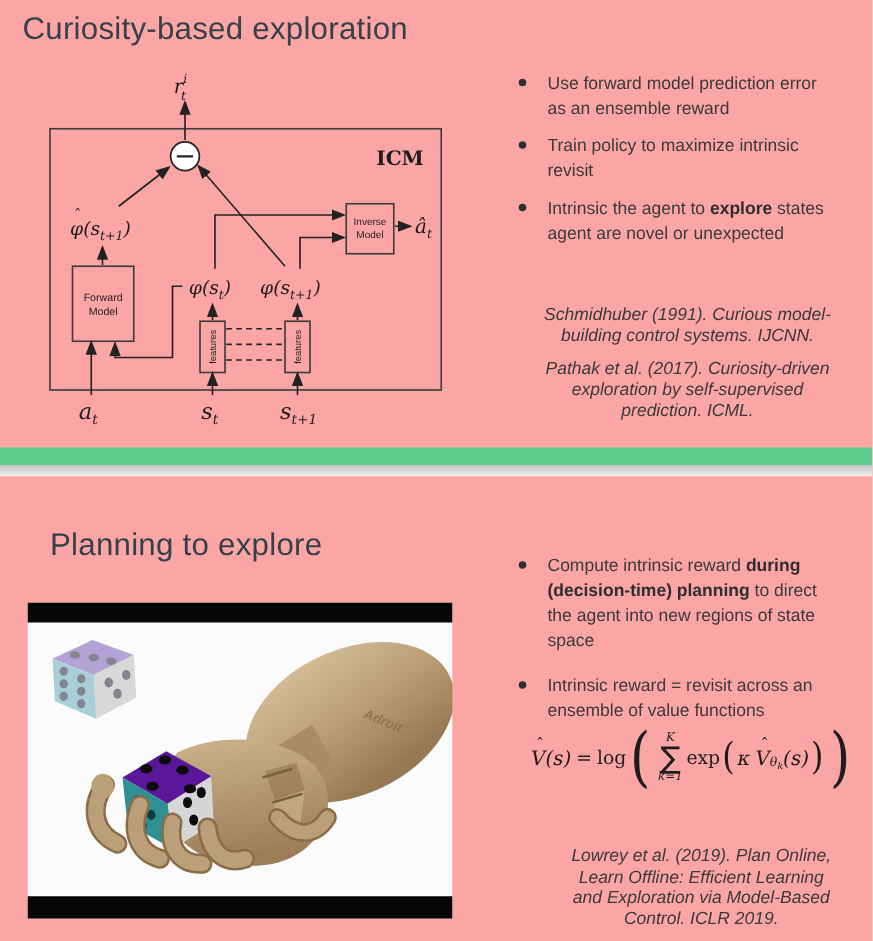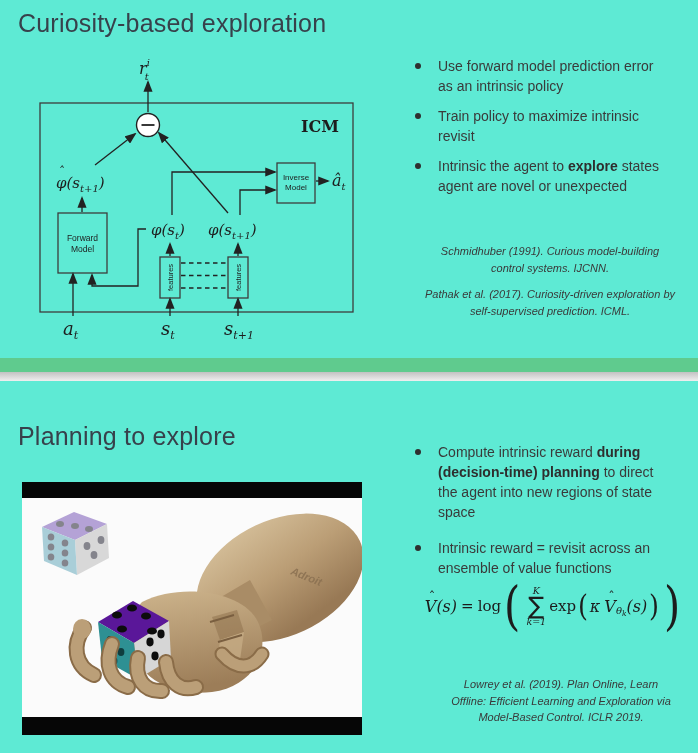--- a/index.html
+++ b/index.html
@@ -1,35 +1,35 @@
 <!DOCTYPE html>
 <html><head>
 <meta charset="utf-8">
 <style>
   html,body{margin:0;padding:0;}
-  #page{position:relative;width:698px;height:753px;background:#5eead4;overflow:hidden;
+  #page{position:relative;width:698px;height:753px;background:#fca5a5;overflow:hidden;
         font-family:"Liberation Sans",sans-serif;color:#3b3b3b;}
   .slide-title{position:absolute;left:18px;font-size:25px;line-height:30px;color:#37414b;
                letter-spacing:.2px;font-weight:400;white-space:nowrap;}
   #title1{top:8px;}
-  #title2{top:421px;}
+  #title2{top:421px;margin-left:22px;}
 
   
   .bullets{position:absolute;left:415px;width:280px;}
   #bullets1{top:56px;}
   #bullets2{top:442px;}
   .bullet{display:flex;margin-bottom:10px;}
   #bullets2 .bullet{margin-bottom:16px;}
   .dot{width:6px;height:6px;border-radius:50%;background:#2f2f2f;margin:7px 17px 0 0;flex:none;}
   .btext{font-size:14px;line-height:20px;color:#3a3a3a;width:228px;}
   #bullets2 .btext{width:238px;}
   .btext b{font-weight:700;color:#2e2e2e;}
 
   
-  .cites{position:absolute;text-align:center;font-style:italic;font-size:11px;
+  .cites{position:absolute;text-align:center;font-style:italic;font-size:14px;
          line-height:17px;color:#3a3a3a;}
   #cites1{left:424px;top:243px;width:252px;}
   #cites1 .cite{margin-bottom:9px;}
   #cite2{left:451px;top:676px;width:220px;line-height:16.5px;}
 
   
   #bar-green{position:absolute;left:0;top:358px;width:698px;height:14px;background:#5fcb8e;}
   #bar-gray{position:absolute;left:0;top:372px;width:698px;height:9px;
             background:linear-gradient(#c2c2c2,#efefef);}
 
@@ -121,21 +121,21 @@
     </g>
     <text class="math" x="302" y="131" font-size="16"><tspan>â</tspan><tspan font-size="10" dy="4">t</tspan></text>
     <text class="math" x="33" y="280" font-size="18"><tspan>a</tspan><tspan font-size="11" dy="4">t</tspan></text>
     <text class="math" x="131" y="280" font-size="18"><tspan>s</tspan><tspan font-size="11" dy="4">t</tspan></text>
     <text class="math" x="194" y="280" font-size="18"><tspan>s</tspan><tspan font-size="11" dy="4">t+1</tspan></text>
   </svg>
 
   <div id="bullets1" class="bullets">
     <div class="bullet">
       <span class="dot"></span>
-      <span class="btext"><span>Use forward model prediction error as an intrinsic policy</span><b></b><span></span></span>
+      <span class="btext"><span>Use forward model prediction error as an ensemble reward</span><b></b><span></span></span>
     </div>
     <div class="bullet">
       <span class="dot"></span>
       <span class="btext"><span>Train policy to maximize intrinsic revisit</span><b></b><span></span></span>
     </div>
     <div class="bullet">
       <span class="dot"></span>
       <span class="btext"><span>Intrinsic the agent to </span><b>explore</b><span> states agent are novel or unexpected</span></span>
     </div>
   </div>

